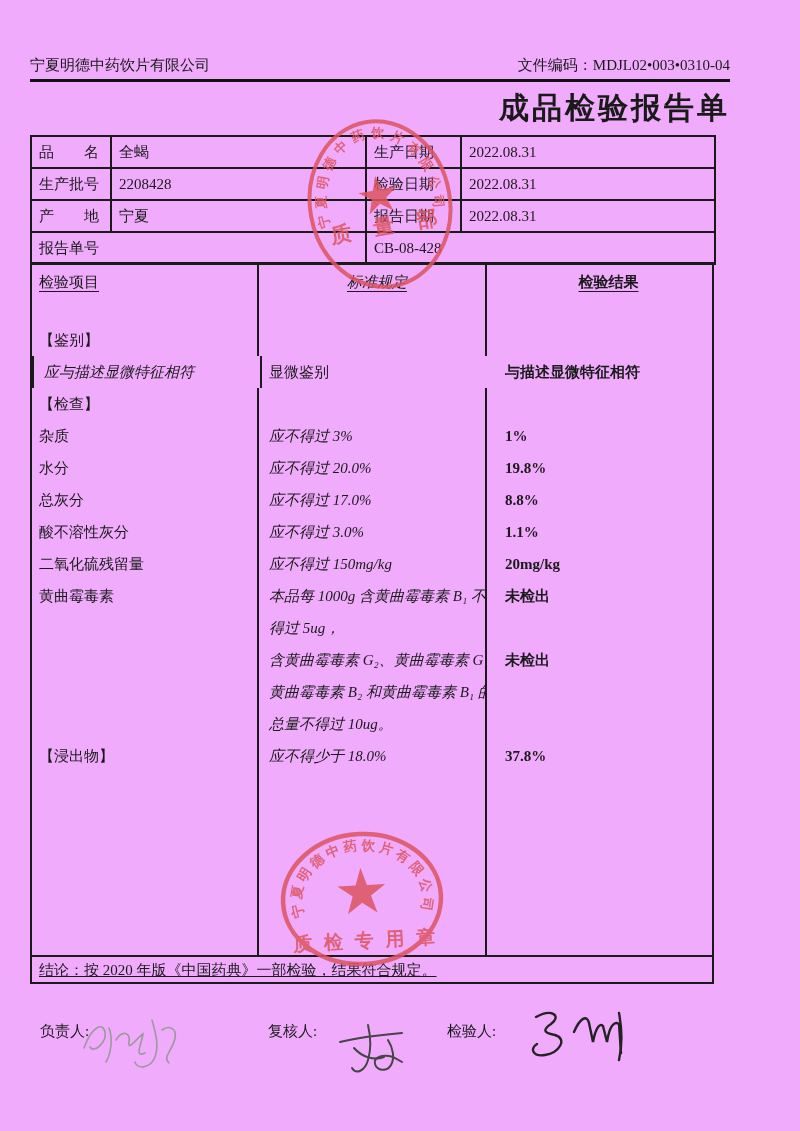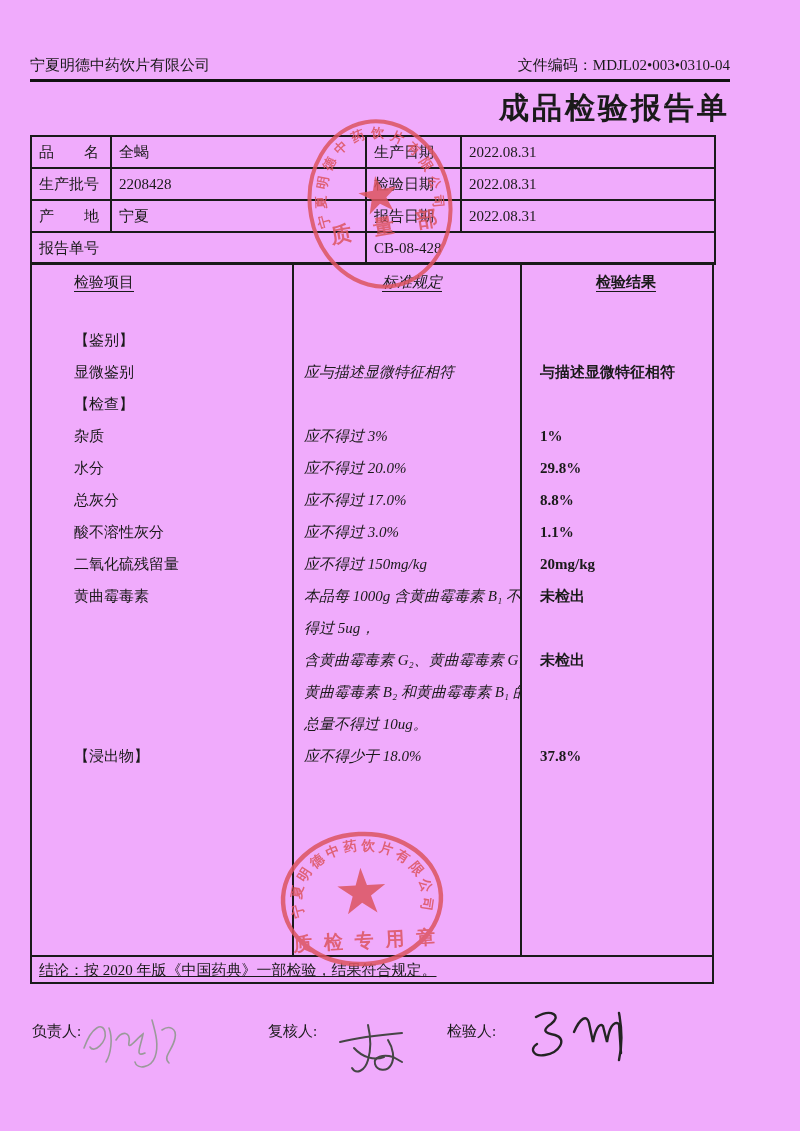--- a/index.html
+++ b/index.html
@@ -24,21 +24,21 @@
     position:absolute; left:30px; top:135px; width:684px;
     border-collapse:collapse; table-layout:fixed; font-size:15px;padding-left:40px;
   }
   table.info-table td {
     border:2px solid #1a1a1a; padding:0 0 0 7px; height:32px; vertical-align:middle;
   }
   .main-table {
     position:absolute; left:30px; top:262px; width:684px;
     border:2px solid #1a1a1a; font-size:15px;
   }
-  .mrow { display:flex; height:32px; line-height:32px;margin-left:35px; }
+  .mrow { display:flex; height:32px; line-height:32px; }
   .mcell { height:100%; overflow:hidden; white-space:nowrap; }
   .c1 { width:225px; padding-left:7px; }
   .c2 { width:230px; border-left:2px solid #1a1a1a; border-right:2px solid #1a1a1a; padding-left:10px;font-style:italic; }
   .c3 { flex:1; padding-left:18px;font-weight:bold; }
   .mhead { height:60px; line-height:20px; }
   .mhead .mcell { padding-top:8px; }
   .mhead .c2, .mhead .c3 { text-align:center; }
   .uline { text-decoration:underline; text-underline-offset:4px; }
   .stamp-row { height:183px; }
   .concl-row {
@@ -103,38 +103,38 @@
       <div class="mcell c2"><span class="uline">标准规定</span></div>
       <div class="mcell c3"><span class="uline">检验结果</span></div>
     </div>
 
     <div class="mrow">
       <div class="mcell c1">【鉴别】</div>
       <div class="mcell c2"></div>
       <div class="mcell c3"></div>
     </div>
     <div class="mrow">
+      <div class="mcell c2">应与描述显微特征相符</div>
       <div class="mcell c1">显微鉴别</div>
-      <div class="mcell c2">应与描述显微特征相符</div>
       <div class="mcell c3">与描述显微特征相符</div>
     </div>
     <div class="mrow">
       <div class="mcell c1">【检查】</div>
       <div class="mcell c2"></div>
       <div class="mcell c3"></div>
     </div>
     <div class="mrow">
       <div class="mcell c1">杂质</div>
       <div class="mcell c2">应不得过 3%</div>
       <div class="mcell c3">1%</div>
     </div>
     <div class="mrow">
       <div class="mcell c1">水分</div>
       <div class="mcell c2">应不得过 20.0%</div>
-      <div class="mcell c3">29.8%</div>
+      <div class="mcell c3">19.8%</div>
     </div>
     <div class="mrow">
       <div class="mcell c1">总灰分</div>
       <div class="mcell c2">应不得过 17.0%</div>
       <div class="mcell c3">8.8%</div>
     </div>
     <div class="mrow">
       <div class="mcell c1">酸不溶性灰分</div>
       <div class="mcell c2">应不得过 3.0%</div>
       <div class="mcell c3">1.1%</div>
@@ -177,21 +177,21 @@
 
     <div class="mrow stamp-row">
       <div class="mcell c1"></div>
       <div class="mcell c2"></div>
       <div class="mcell c3"></div>
     </div>
 
     <div class="concl-row">结论：按 2020 年版《中国药典》一部检验，结果符合规定。</div>
   </div>
 
-  <span class="sig-label" style="left:32px">负责人:</span>
+  <span class="sig-label" style="left:40px">负责人:</span>
   <span class="sig-label" style="left:268px">复核人:</span>
   <span class="sig-label" style="left:447px">检验人:</span>
 
   <svg class="sig-svg" style="left:78px; top:1012px" width="112" height="62" viewBox="0 0 112 62">
     <g fill="none" stroke="#9a9a9a" stroke-width="1.6" stroke-linecap="round">
       <path d="M6,36 C14,14 25,10 27,20 C29,30 16,42 12,35"></path>
       <path d="M31,16 C35,26 33,42 28,50"></path>
       <path d="M38,28 C44,18 53,20 51,30 C49,40 59,26 65,22 C63,34 56,46 67,41"></path>
       <path d="M74,8 C78,22 81,34 77,45 C73,56 59,58 57,50"></path>
       <path d="M84,18 C91,13 99,16 97,26 C95,38 84,45 91,51"></path>

